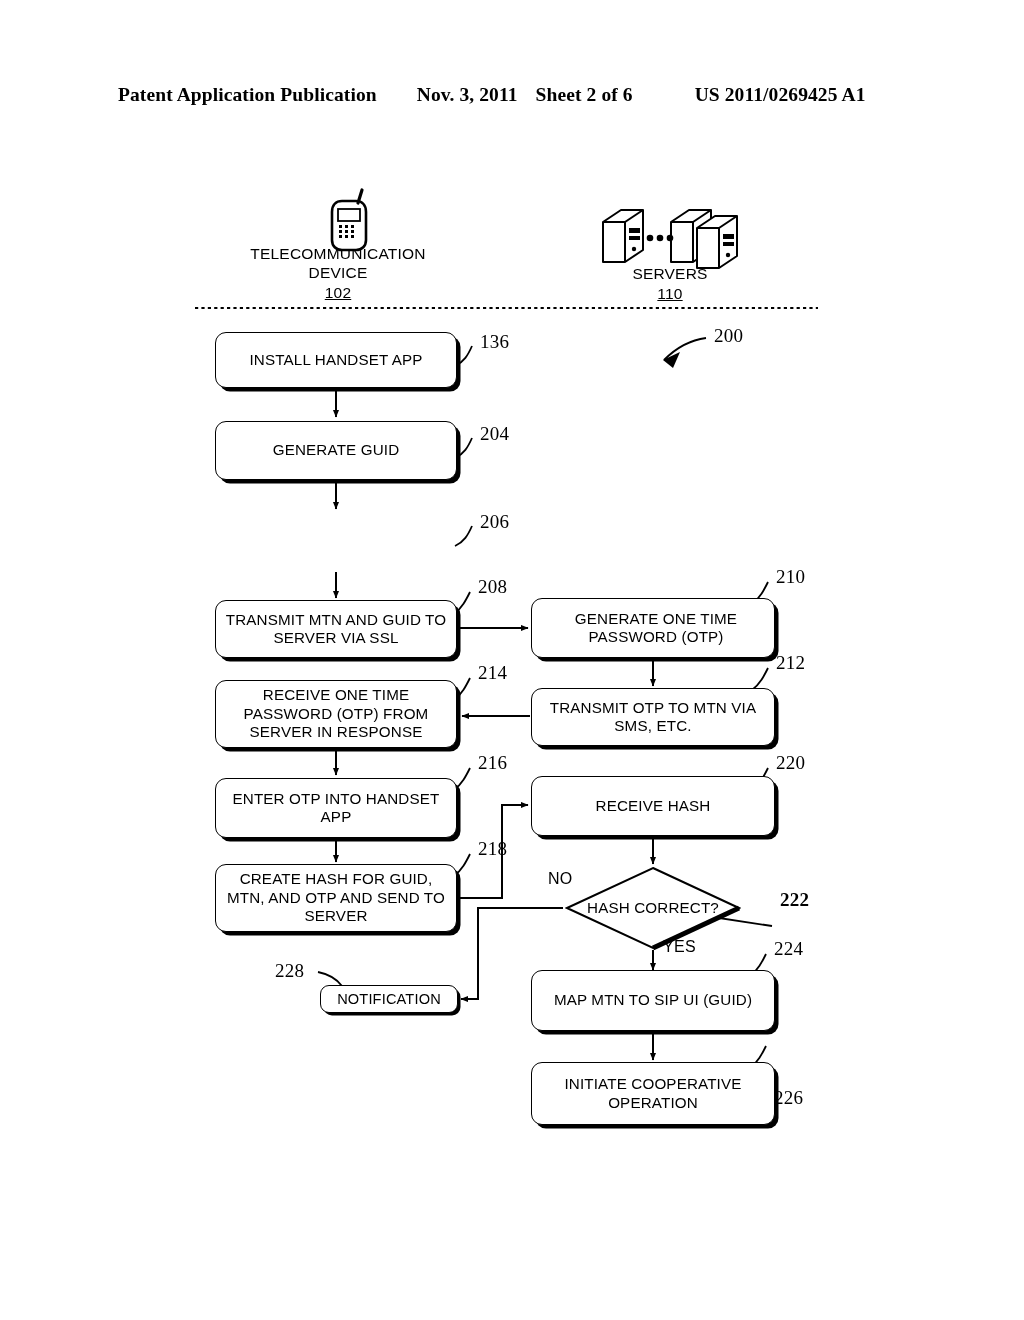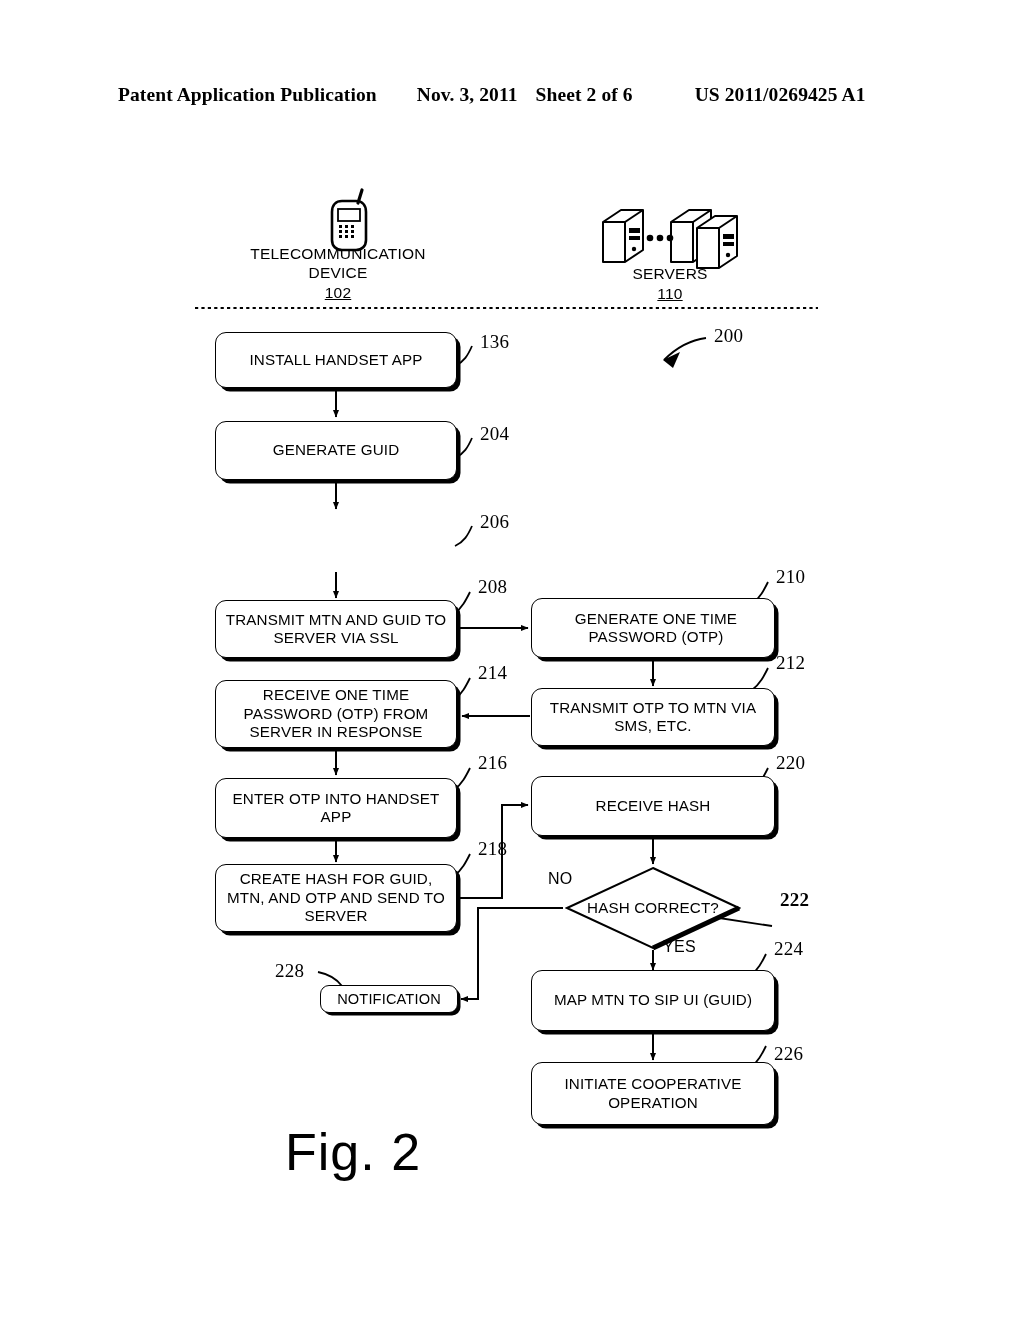--- a/index.html
+++ b/index.html
@@ -331,19 +331,18 @@
   <div class="ref-num" style="left:480px; top:511px;">206</div>
   <div class="ref-num" style="left:478px; top:576px;">208</div>
   <div class="ref-num" style="left:478px; top:662px;">214</div>
   <div class="ref-num" style="left:478px; top:752px;">216</div>
   <div class="ref-num" style="left:478px; top:838px;">218</div>
   <div class="ref-num" style="left:776px; top:566px;">210</div>
   <div class="ref-num" style="left:776px; top:652px;">212</div>
   <div class="ref-num" style="left:776px; top:752px;">220</div>
   <div class="ref-num" style="left:780px; top:889px;font-weight:bold;">222</div>
   <div class="ref-num" style="left:774px; top:938px;">224</div>
-  <div class="ref-num" style="left:774px; top:1043px;">226</div>
+  <div class="ref-num" style="left:774px; top:1087px;">226</div>
   <div class="ref-num" style="left:275px; top:960px;">228</div>
   <div class="ref-num" style="left:714px; top:325px;">200</div>
 
-  <div id="fig-caption">Fig. 2</div>
 
 </div>
 
 </body></html>

